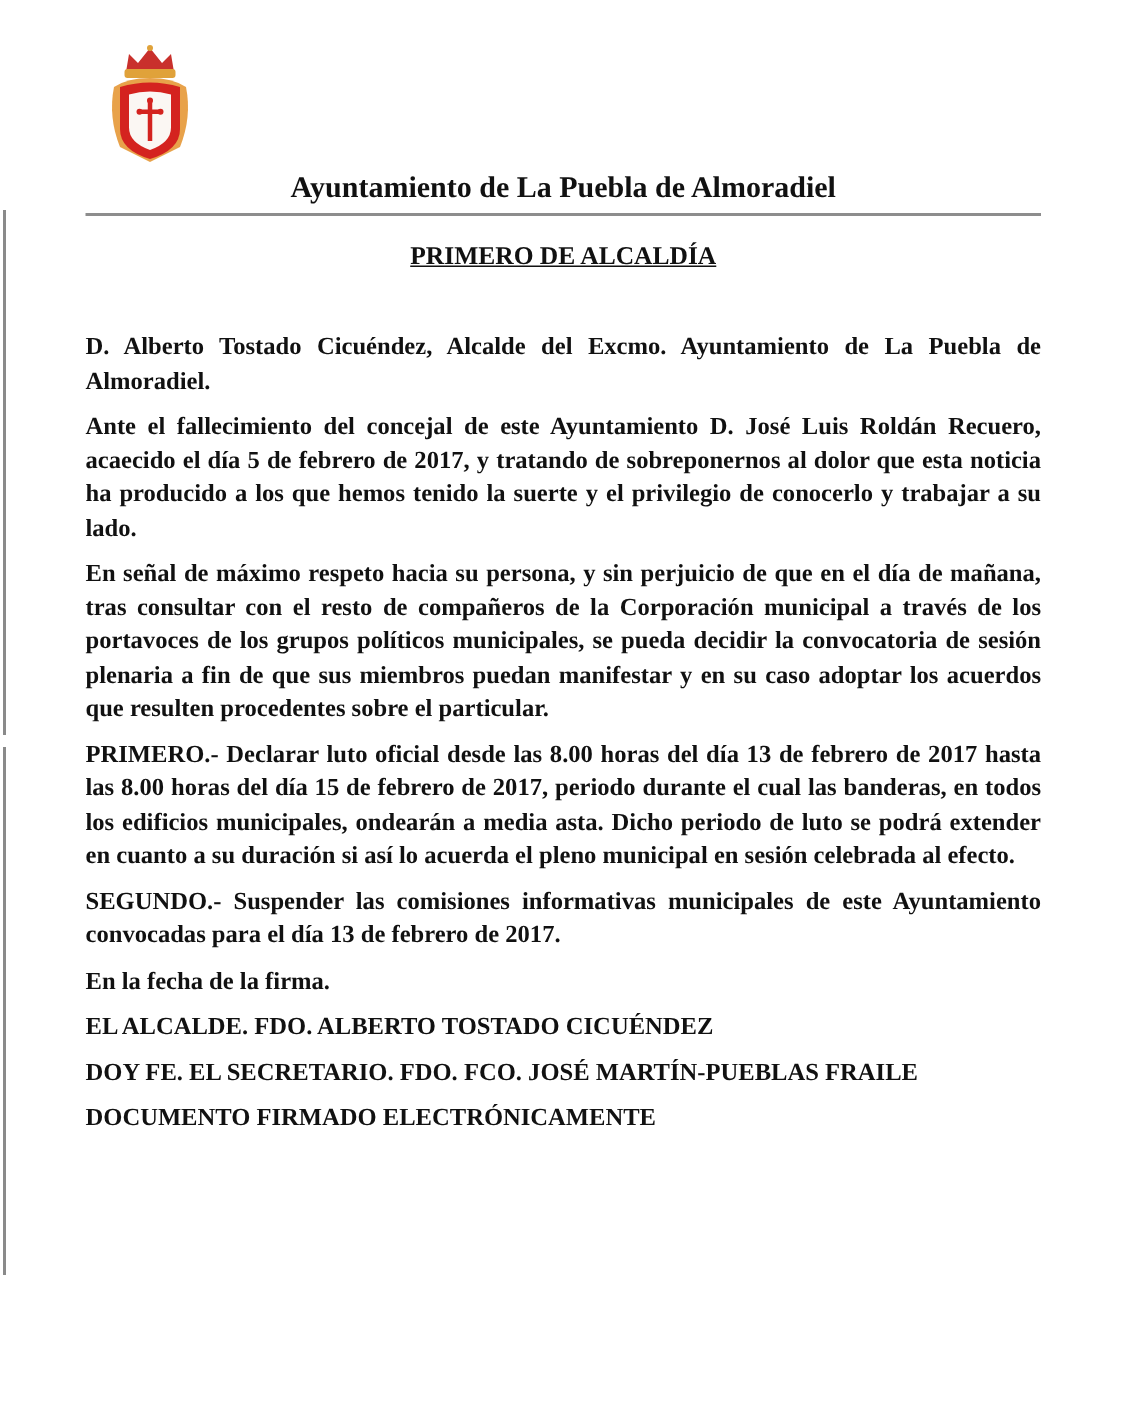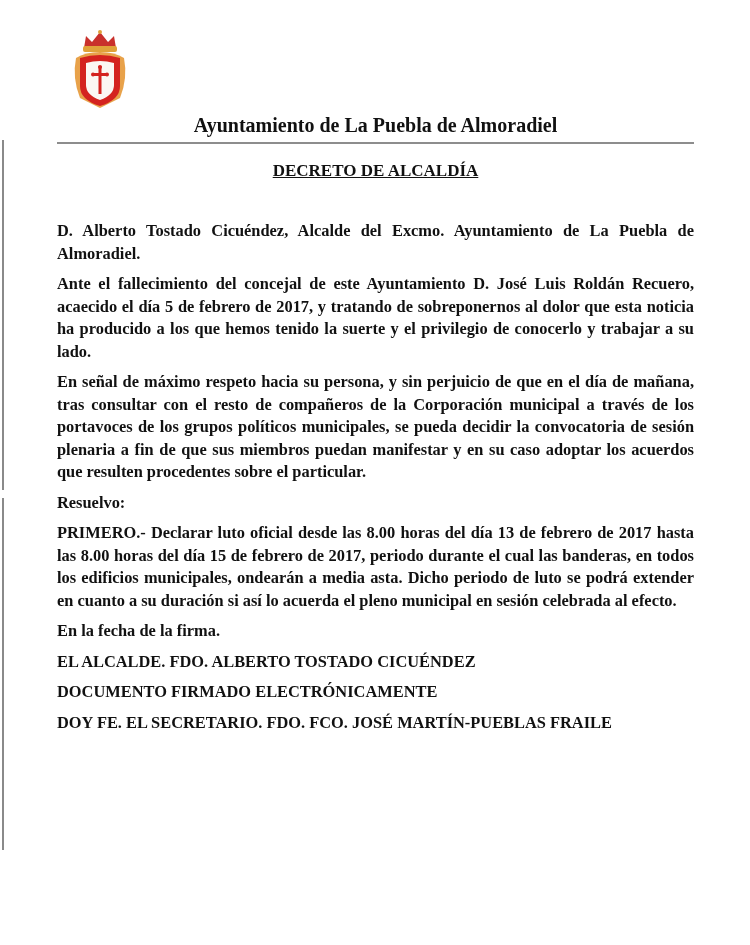--- a/index.html
+++ b/index.html
@@ -40,25 +40,25 @@
     <rect x="28.5" y="38" width="3" height="28" fill="#d4231f"></rect>
     <rect x="22" y="45" width="16" height="3" fill="#d4231f"></rect>
     <circle cx="23" cy="46.5" r="2" fill="#d4231f"></circle>
     <circle cx="37" cy="46.5" r="2" fill="#d4231f"></circle>
     <circle cx="30" cy="39" r="2" fill="#d4231f"></circle>
   </svg>
 </div>
 
 <div class="org-title">Ayuntamiento de La Puebla de Almoradiel</div>
 <div class="sep"></div>
-<div class="doc-title">DECRETO DE ALCALDÍA</div>
+<div class="doc-title">PRIMERO DE ALCALDÍA</div>
 
 <div class="body">
   <p>D. Alberto Tostado Cicuéndez, Alcalde del Excmo. Ayuntamiento de La Puebla de Almoradiel.</p>
   <p>Ante el fallecimiento del concejal de este Ayuntamiento D. José Luis Roldán Recuero, acaecido el día 5 de febrero de 2017, y tratando de sobreponernos al dolor que esta noticia ha producido a los que hemos tenido la suerte y el privilegio de conocerlo y trabajar a su lado.</p>
   <p>En señal de máximo respeto hacia su persona, y sin perjuicio de que en el día de mañana, tras consultar con el resto de compañeros de la Corporación municipal a través de los portavoces de los grupos políticos municipales, se pueda decidir la convocatoria de  sesión plenaria a fin de que sus miembros puedan manifestar y en su caso adoptar los acuerdos que resulten procedentes sobre el particular.</p>
-  <p>Resuelvo:</p>
   <p>PRIMERO.- Declarar luto oficial desde las 8.00 horas del día 13 de febrero de 2017 hasta las 8.00 horas del día 15 de febrero de 2017, periodo durante el cual las banderas, en todos los edificios municipales, ondearán a media asta. Dicho periodo de luto se podrá extender en cuanto a su duración si así lo acuerda el pleno municipal en sesión celebrada al efecto.</p>
+  <p>SEGUNDO.- Suspender las comisiones informativas municipales de este Ayuntamiento convocadas para el día 13 de febrero de 2017.</p>
   <p>En la fecha de la firma.</p>
   <p class="sig">EL ALCALDE. FDO. ALBERTO TOSTADO CICUÉNDEZ</p>
+  <p class="sig">DOY FE. EL SECRETARIO. FDO. FCO. JOSÉ MARTÍN-PUEBLAS FRAILE</p>
   <p class="sig">DOCUMENTO FIRMADO ELECTRÓNICAMENTE</p>
-  <p class="sig">DOY FE. EL SECRETARIO. FDO. FCO. JOSÉ MARTÍN-PUEBLAS FRAILE</p>
 </div>
 
 </body></html>

